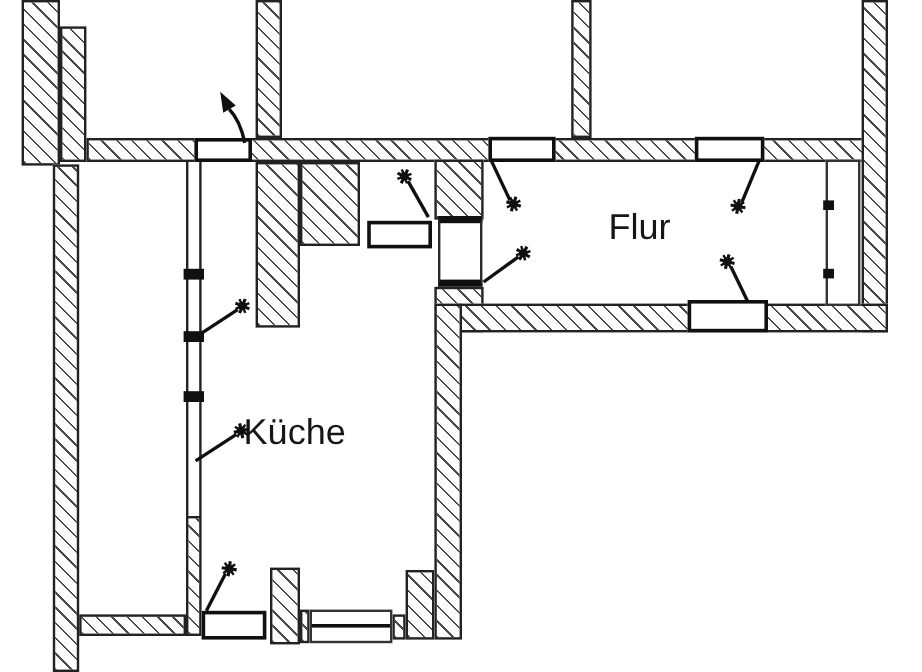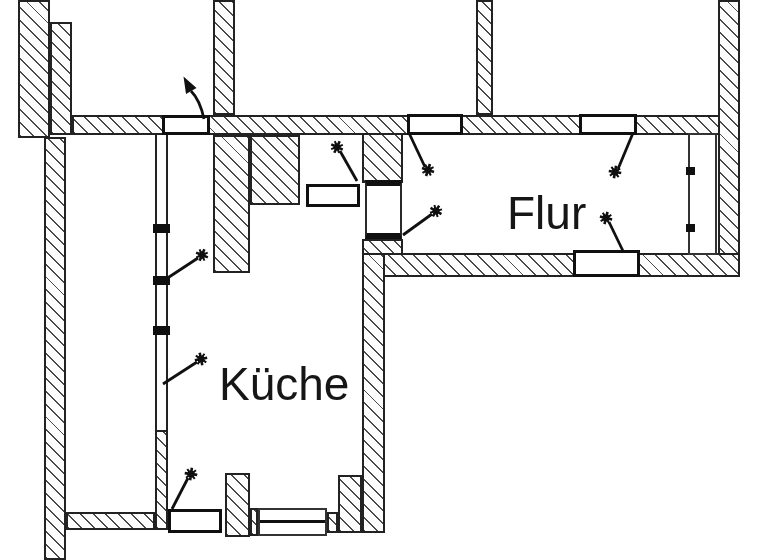--- a/index.html
+++ b/index.html
@@ -28,23 +28,22 @@
   .window{
     position:absolute;background:#fff;border:2px solid #333;
   }
   .window .pane{
     position:absolute;left:0;right:0;top:50%;height:3px;margin-top:-2px;background:#101010;
   }
   .closet{
     position:absolute;background:#fff;border:2px solid #333;
   }
   .room-label{
-    position:absolute;color:#161616;font-size:46px;line-height:1;white-space:nowrap;
+    position:absolute;color:#161616;font-size:30px;line-height:1;white-space:nowrap;
     letter-spacing:0px;
-    margin-top:15px;
   }
   svg.overlay{position:absolute;left:0;top:0;pointer-events:none;}
 </style>
 </head>
 <body>
 
 <div class="plan">
 
   <div class="wall" style="left:18px;top:0;width:32px;height:138px;"></div>
   <div class="wall" style="left:50px;top:22px;width:22px;height:113px;"></div>
@@ -80,21 +79,21 @@
   <div class="door" style="left:168px;top:509px;width:54px;height:24px;"></div>
 
   <div class="window" style="left:258px;top:508px;width:69px;height:28px;">
     <div class="pane"></div>
   </div>
 
   <div class="closet" style="left:688px;top:133px;width:29px;height:122px;"></div>
   <div class="post" style="left:686px;top:167px;width:9px;height:8px;"></div>
   <div class="post" style="left:686px;top:224px;width:9px;height:8px;"></div>
 
-  <div class="room-label" style="left:219px;top:346px;">Küche</div>
+  <div class="room-label" style="left:203px;top:346px;">Küche</div>
   <div class="room-label" style="left:507px;top:175px;">Flur</div>
 
   <svg class="overlay" width="768" height="560" viewBox="0 0 768 560" stroke="#101010" fill="#101010">
 
     <g>
       <path d="M204,119 Q200,100 191,91" fill="none" stroke-width="2.8"></path>
       <polygon points="183.5,76.5 196.5,88 186,94" stroke="none"></polygon>
     </g>
 
     <g>

